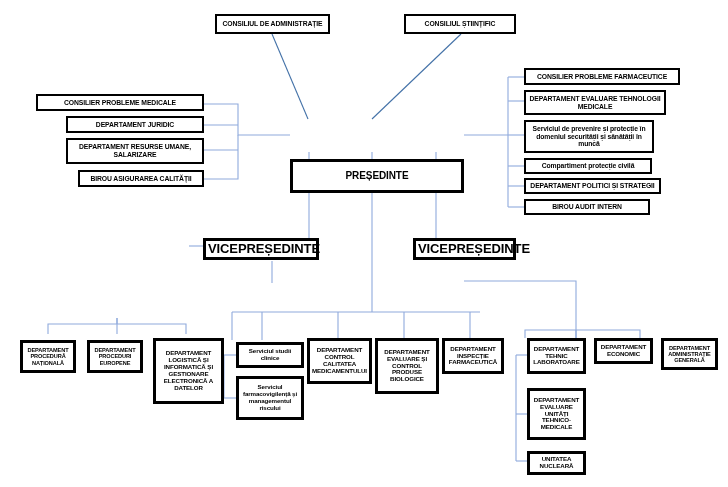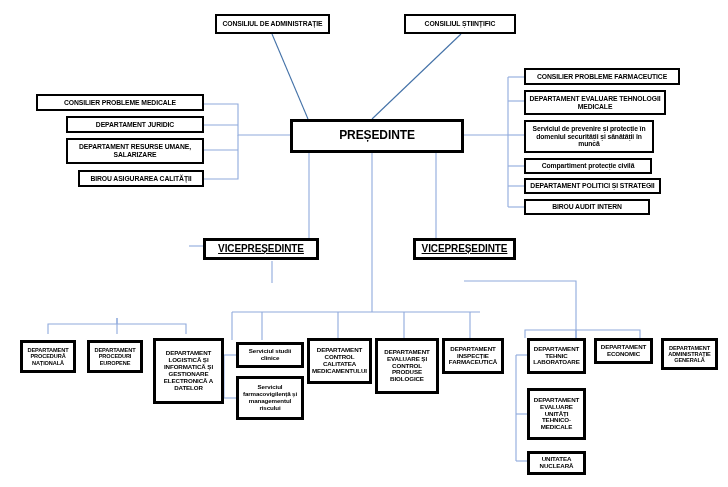--- a/index.html
+++ b/index.html
@@ -34,22 +34,22 @@
     line-height:1.12;
     letter-spacing:-0.1px;
     padding:1px 2px;
     z-index:3;
   }
   .node span{display:block;width:100%;}
   
   .t-xxs{font-size:5.6px;}
   .t-xs {font-size:6.2px;}
   .t-s  {font-size:6.8px;}
-  .t-l  {font-size:10px;text-decoration:underline;}
-  .t-xl {font-size:12px;}
+  .t-l  {font-size:13px;}
+  .t-xl {font-size:10px;margin-top:40px;}
   .b-thick{border-width:3px;}
   .b-med{border-width:2px;}
 </style>
 </head>
 <body>
 
 <div id="chart">
 
   <svg class="lines" viewBox="0 0 728 487" xmlns="http://www.w3.org/2000/svg">
     <g fill="none" stroke="#8FAADC" stroke-width="1.1">

